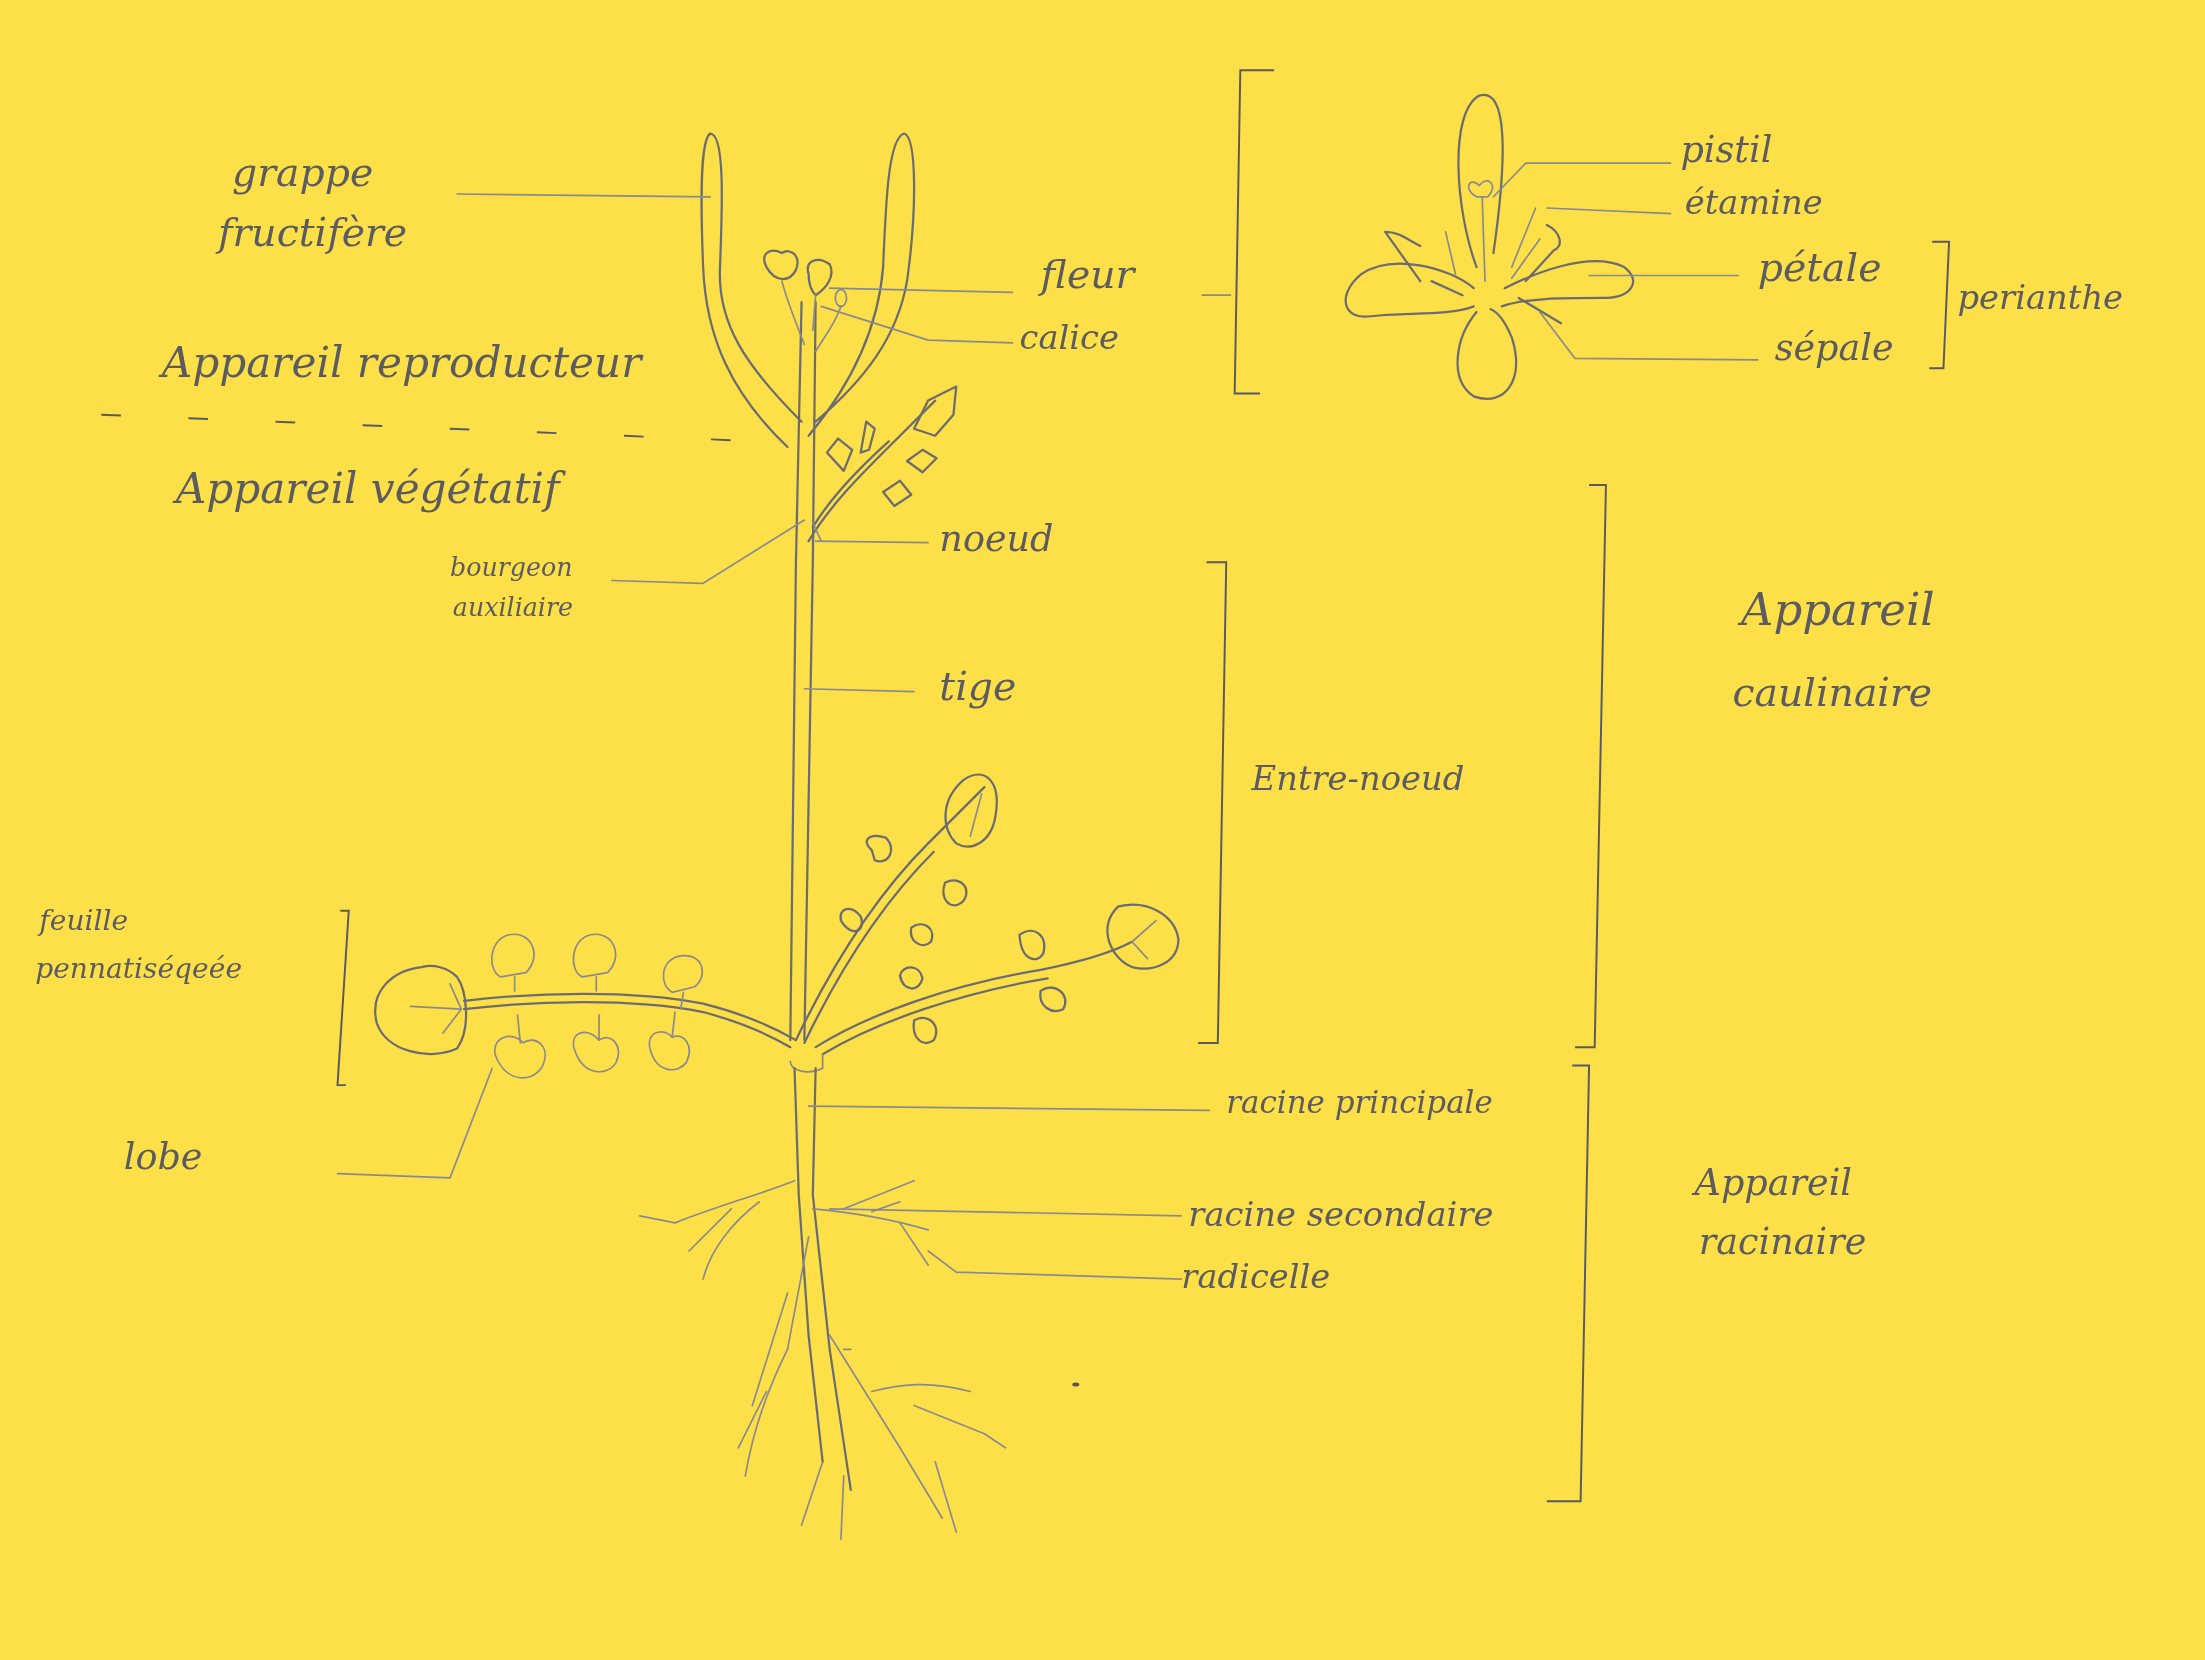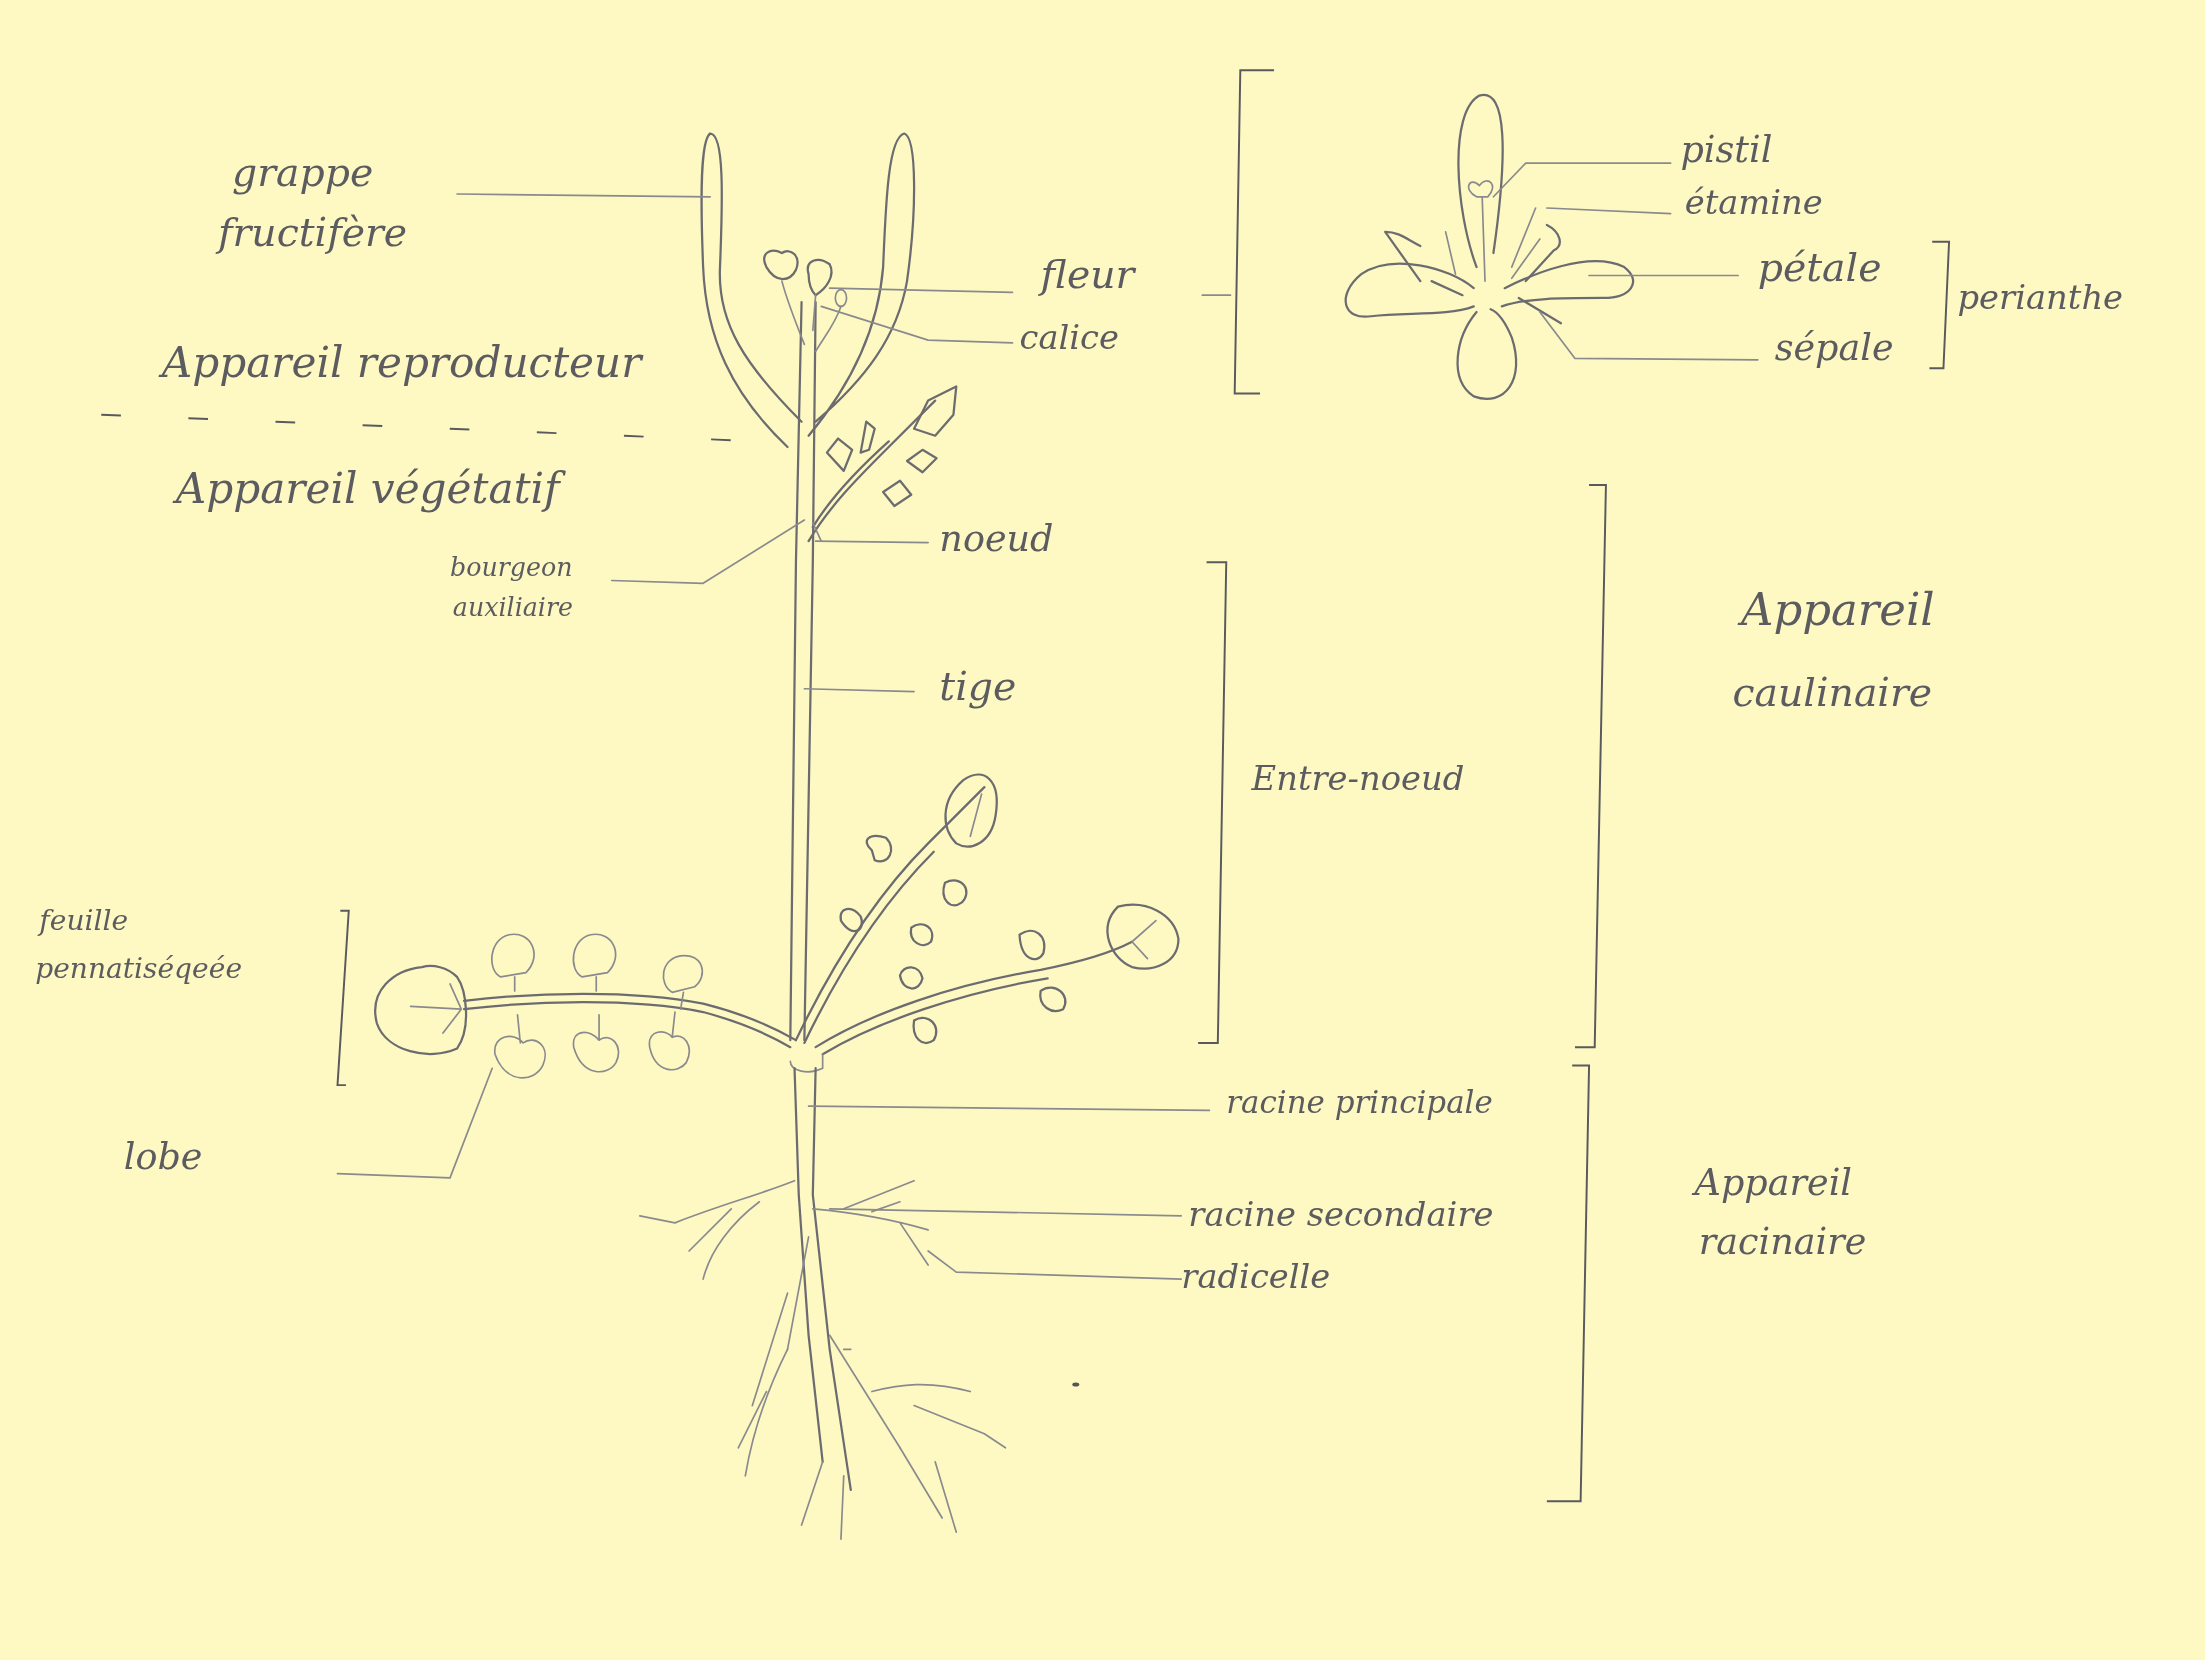--- a/index.html
+++ b/index.html
@@ -1,16 +1,16 @@
 <!DOCTYPE html>
 <html style="font-size:12.2px"><head>
 <meta charset="utf-8">
 <style>
   html, body { margin:0; padding:0; background:#f1f1f5; }
-  #page { position:relative; width:2205px; height:1660px; background:#fef9c3; overflow:hidden; }
+  #page { position:relative; width:2205px; height:1660px; background:#fde047; overflow:hidden; }
   svg { position:absolute; left:0; top:0; width:2205px; height:1660px; }
   .ln { stroke:#8a8a8e; stroke-width:1.2; fill:none; stroke-linecap:round; stroke-linejoin:round; }
   .ln-d { stroke:#6c6c70; stroke-width:1.6; fill:none; stroke-linecap:round; stroke-linejoin:round; }
   .br { stroke:#5a5a5e; stroke-width:1.4; fill:none; }
   .lbl { font-family:"DejaVu Serif", serif; font-style:italic; fill:#5c5c60; }
 </style>
 </head>
 <body>
 
 <div id="page">

